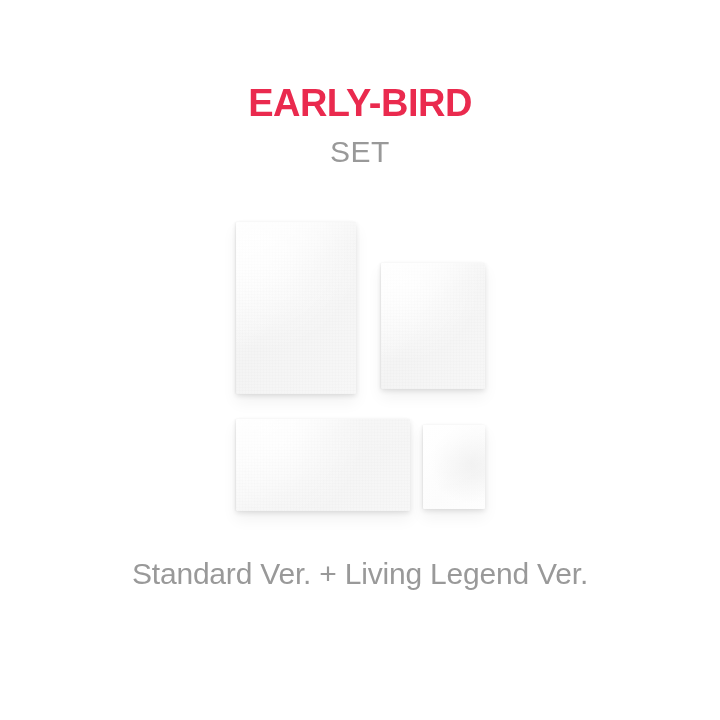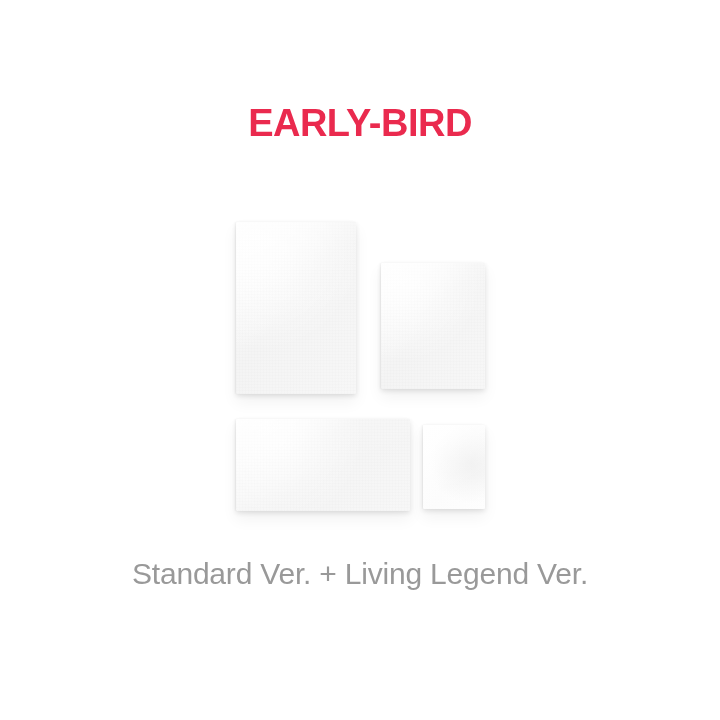--- a/index.html
+++ b/index.html
@@ -15,21 +15,21 @@
   .promo-card {
     position: relative;
     width: 720px;
     height: 720px;
     background: #ffffff;
   }
 
   
   .heading-block {
     position: absolute;
-    top: 100px;
+    top: 80px;
     left: 0;
     width: 720px;
     text-align: center;
   }
 
   .promo-title {
     font-size: 38px;
     font-weight: bold;
     letter-spacing: -0.5px;
     color: #ea2a4e;
@@ -145,20 +145,21 @@
   }
   .caption-line { display: block; white-space: nowrap; }
 </style>
 </head>
 <body>
 
 <div class="promo-card">
 
   <div class="heading-block">
     <div class="promo-title">EARLY-BIRD</div>
+    <div class="promo-subtitle">SET</div>
   </div>
 
   <div class="product-group">
     <div class="product-item item-standard"></div>
     <div class="product-item item-living-legend"></div>
     <div class="product-item item-weverse"></div>
     <div class="product-item item-card"></div>
   </div>
 
   <div class="caption-block">

